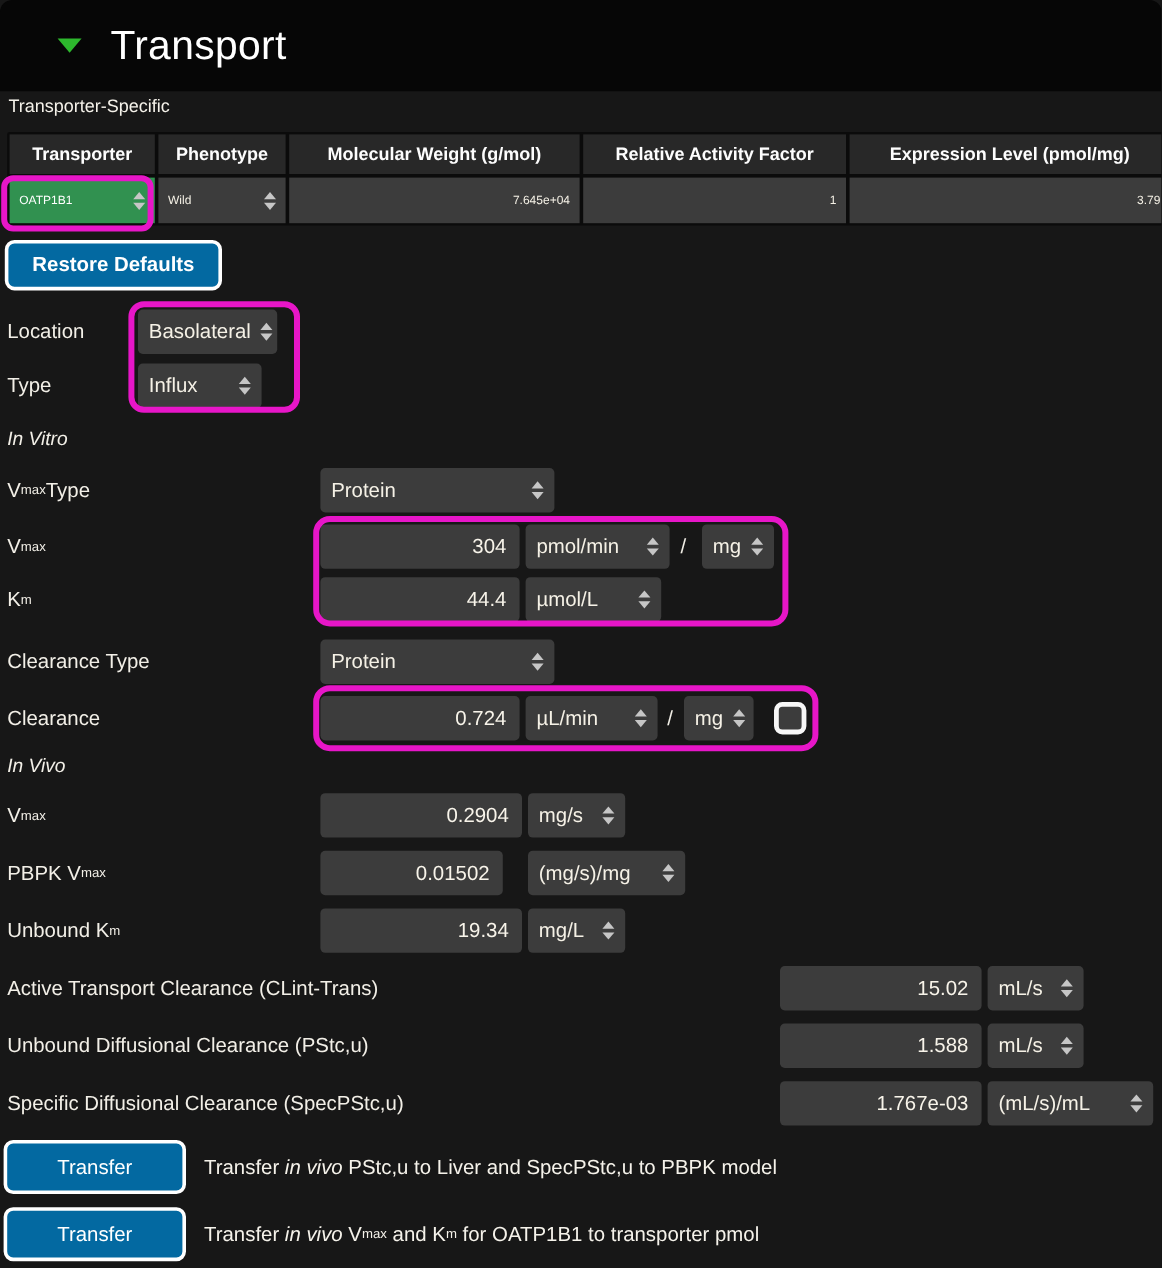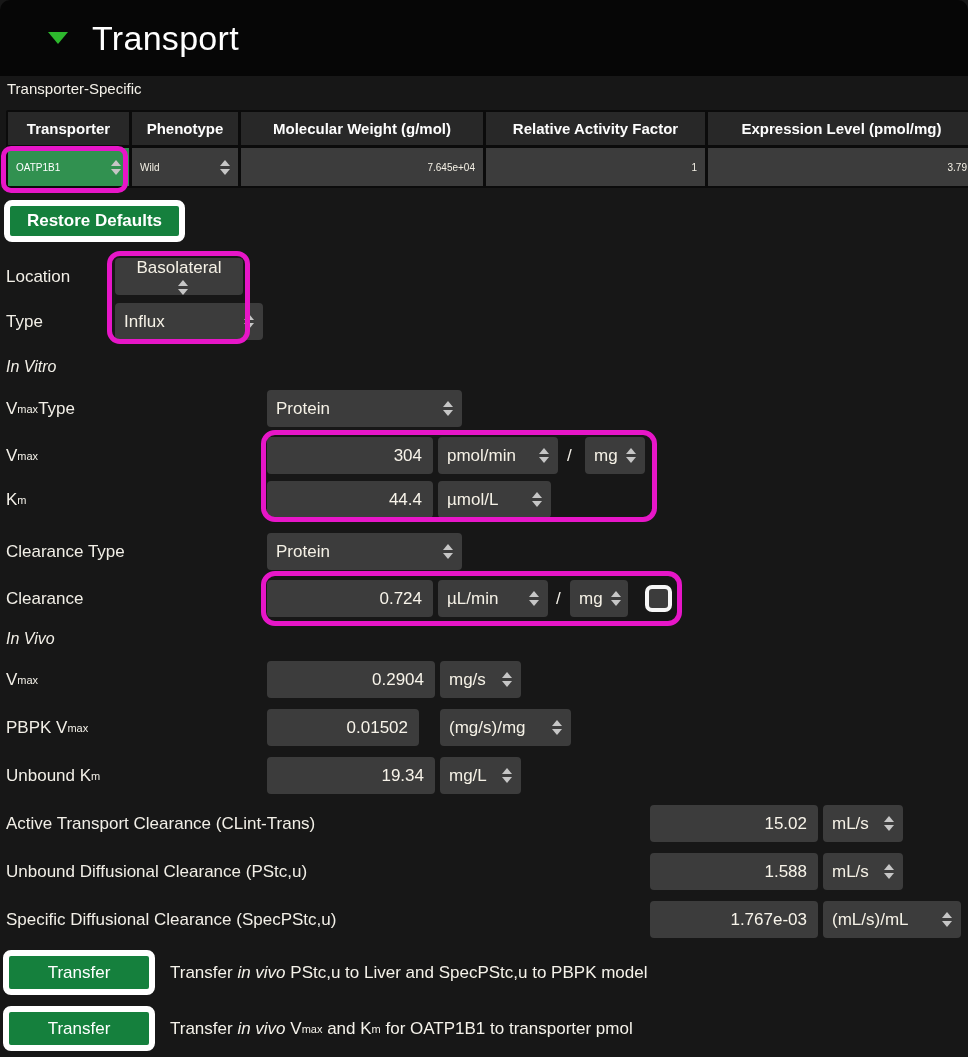--- a/index.html
+++ b/index.html
@@ -52,21 +52,21 @@
   .dd {
     position:absolute; top:0; height:37px; background:#3c3c3c; border-radius:4px;
     display:flex; align-items:center; justify-content:space-between; padding:0 9px;
     font-size:17px; color:#f5f1e6; box-sizing:border-box; cursor:default;
   }
   .slash { position:absolute; top:0; height:37px; display:flex; align-items:center; font-size:17px; }
   .spinner { display:flex; flex-direction:column; gap:3px; align-items:center; margin-left:8px; }
   .spinner .up { width:0;height:0;border-left:5px solid transparent;border-right:5px solid transparent;border-bottom:6px solid #c6c6c6; }
   .spinner .dn { width:0;height:0;border-left:5px solid transparent;border-right:5px solid transparent;border-top:6px solid #c6c6c6; }
   .btn {
-    position:absolute; background:#15803d; border:6px solid #ffffff; border-radius:8px;
+    position:absolute; background:#0369a1; border:3px solid #ffffff; border-radius:8px;
     color:#ffffff; font-size:17px; font-family:"Liberation Sans",sans-serif;
     display:flex; align-items:center; justify-content:center; cursor:pointer;
   }
   .checkbox {
     position:absolute; top:5px; width:27px; height:27px; box-sizing:border-box;
     background:#3c3c3c; border:4px solid #f7f7f7; border-radius:7px;
   }
   .tdesc { position:absolute; top:0; height:100%; display:flex; align-items:center; font-size:17px; color:#f5f2ea; white-space:pre; }
   .tdesc i { font-style:italic; }
   
@@ -110,32 +110,32 @@
     </div>
     <div class="td right">7.645e+04</div>
     <div class="td right">1</div>
     <div class="td right">3.79</div>
   </div>
 
   <button class="btn" style="left:4px; top:200px; width:181px; height:42px; font-weight:bold;">Restore Defaults</button>
 
   <div class="row" style="top:258px;">
     <div class="flabel">Location</div>
-    <div class="dd" style="left:115px; width:128px;flex-direction:column;">
+    <div class="dd" style="left:115px; width:116px;">
       <span>Basolateral</span>
       <span class="spinner">
           <span class="up"></span>
           <span class="dn"></span>
         </span>
     </div>
   </div>
 
   <div class="row" style="top:303px;">
     <div class="flabel">Type</div>
-    <div class="dd" style="left:115px; width:148px;gap:16px;">
+    <div class="dd" style="left:115px; width:103px;gap:16px;">
       <span>Influx</span>
       <span class="spinner">
           <span class="up"></span>
           <span class="dn"></span>
         </span>
     </div>
   </div>
 
   <div class="heading" style="top:358px;">In Vitro</div>
 

